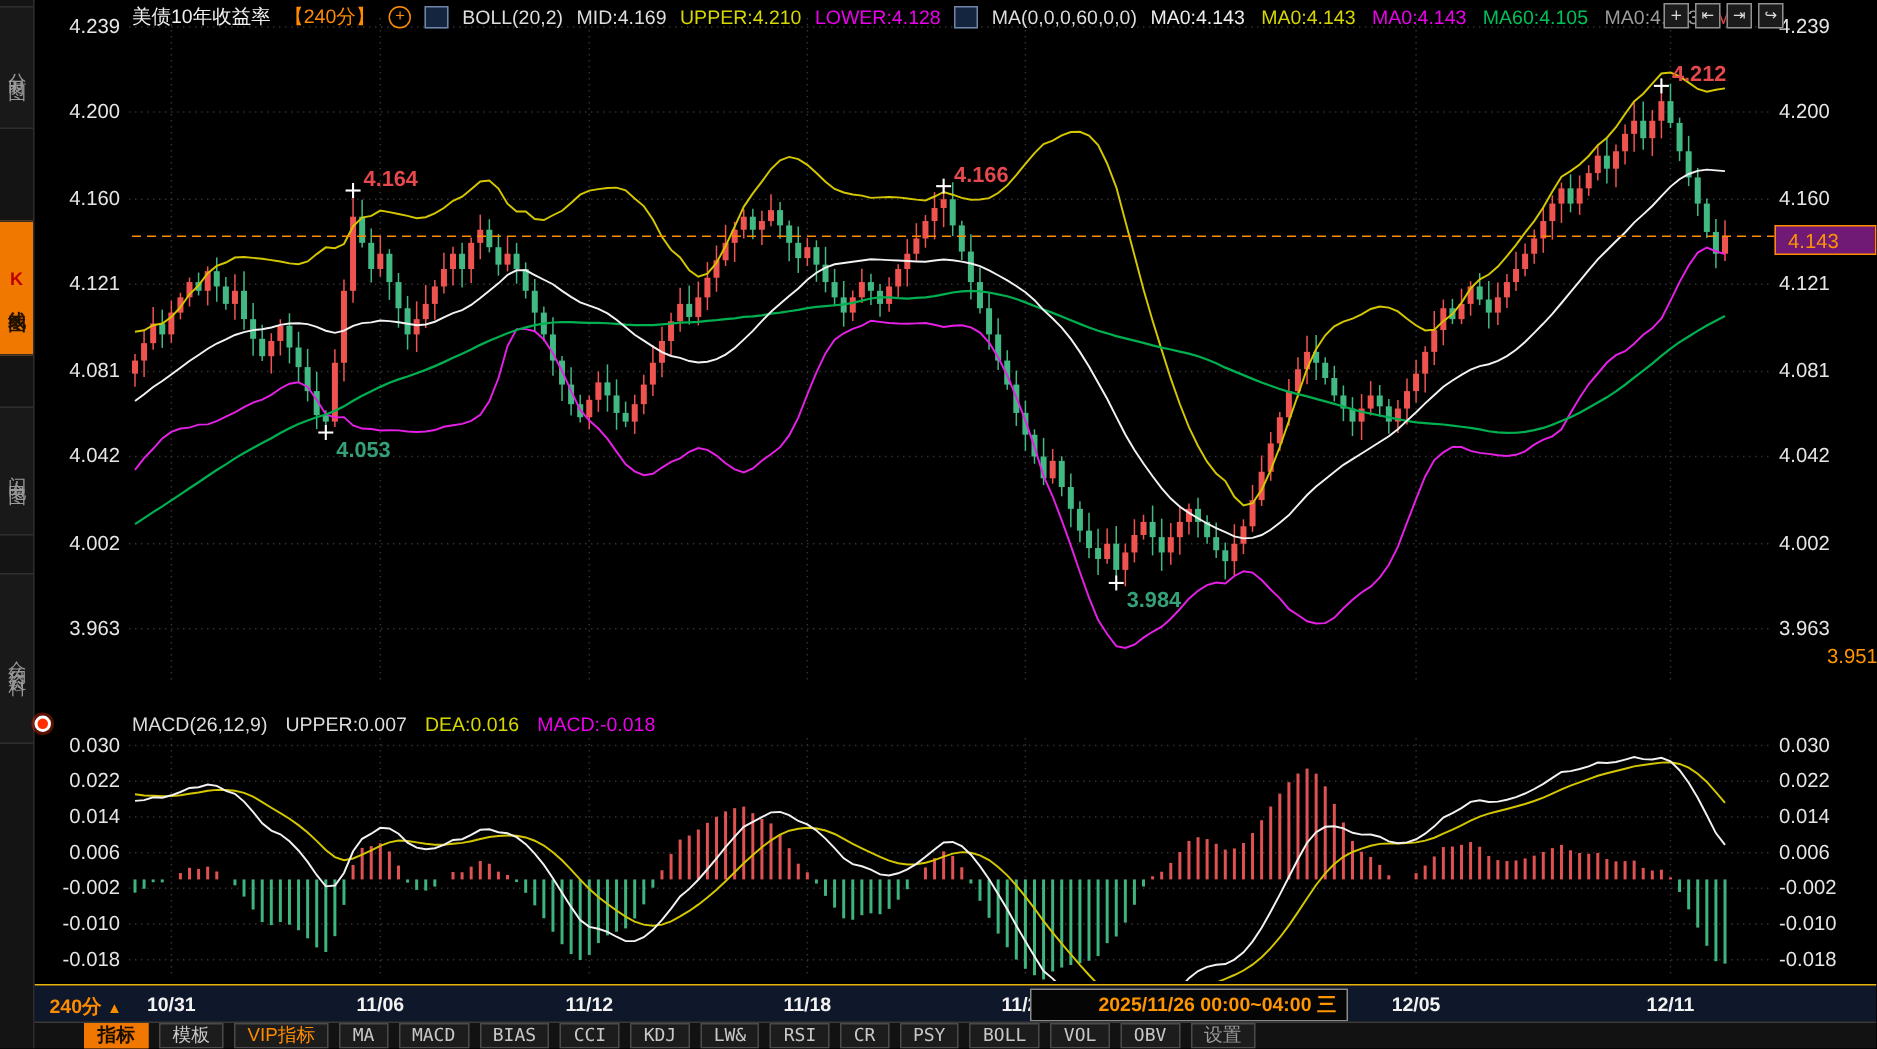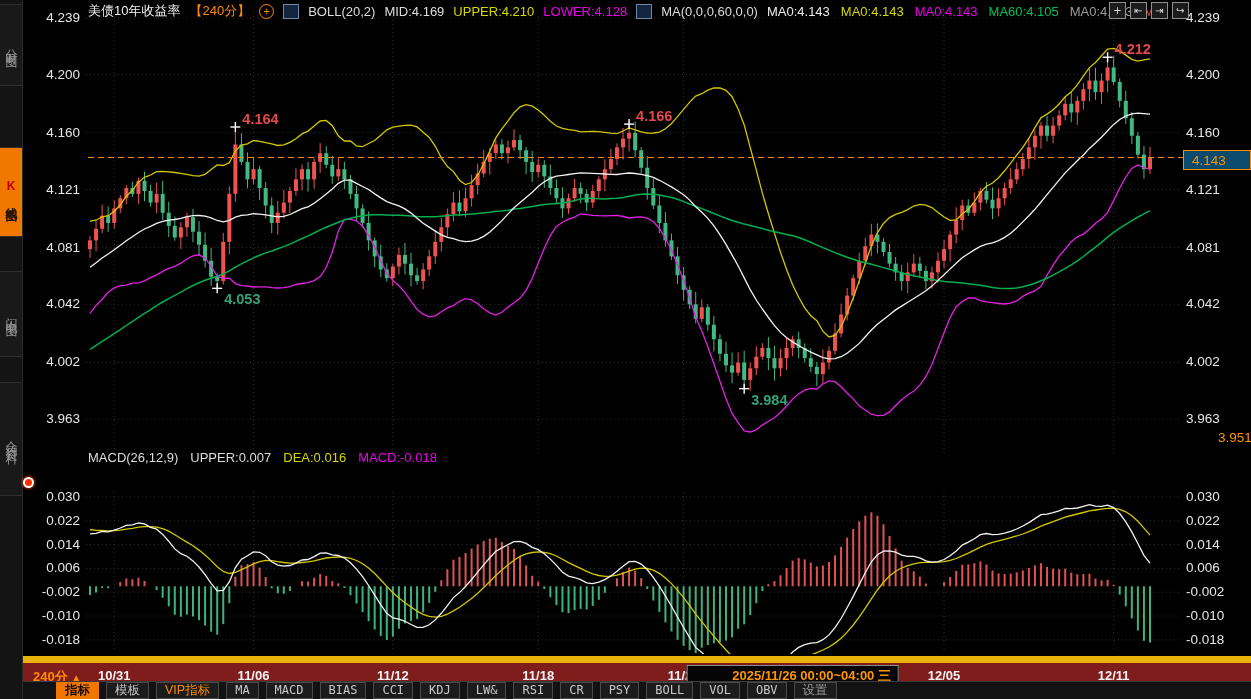--- a/index.html
+++ b/index.html
@@ -24,31 +24,31 @@
   .plus-circle{display:inline-flex;align-items:center;justify-content:center;width:13px;height:13px;border:1px solid #ff8c00;
     border-radius:50%;color:#ff8c00;font-size:11px;line-height:11px;cursor:pointer;}
   .mini-chart-icon{display:inline-block;width:14px;height:13px;background:#14253f;border:1px solid #6f86a8;cursor:pointer;}
   .hv-upper{color:#d7d700;} .hv-lower{color:#ea00ea;}
 
   .tr-icons{position:absolute;right:62px;top:2px;display:flex;gap:4px;z-index:9;}
   .tr-icon{width:15px;height:15px;border:1px solid #909090;background:#1b1b1b;color:#ddd;font-size:10px;
     display:flex;align-items:center;justify-content:center;cursor:pointer;font-family:"DejaVu Sans",sans-serif;}
 
   
-  .macd-header{position:absolute;left:88px;top:450px;height:16px;display:flex;gap:12px;font-size:13px;color:#ddd;z-index:8;white-space:nowrap;}
+  .macd-header{position:absolute;left:88px;top:475px;height:16px;display:flex;gap:12px;font-size:13px;color:#ddd;z-index:8;white-space:nowrap;}
   .mh-dea{color:#d7d700;} .mh-macd{color:#ea00ea;text-align:right;}
 
   
-  .badge-price{position:absolute;left:1183px;top:150px;width:58px;height:18px;background:#0c4a6e;border:1px solid #ff8c00;
+  .badge-price{position:absolute;left:1183px;top:150px;width:58px;height:18px;background:#701a75;border:1px solid #ff8c00;
     color:#ff9500;font-size:13.5px;display:flex;align-items:center;padding-left:8px;z-index:7;}
   .badge-low{position:absolute;left:1210px;top:429px;width:60px;height:17px;background:#000;
     color:#ff9500;font-size:13.5px;display:flex;align-items:center;padding-left:8px;z-index:7;}
 
   
-  .xaxis-strip{position:absolute;left:0;top:656px;width:1251px;height:25px;background:#7f1d1d;border-top:7px solid #eab308;z-index:5;}
+  .xaxis-strip{position:absolute;left:0;top:656px;width:1251px;height:25px;background:#0f172a;border-top:1px solid #eab308;z-index:5;}
   .interval-label{position:absolute;left:33px;top:5px;color:#ff8c00;font-size:13px;font-weight:bold;cursor:pointer;}
   .interval-label .tri{font-size:10px;}
   .date-label{position:absolute;top:5px;transform:translateX(-50%);color:#f2f2f2;font-size:13px;font-weight:bold;}
   .x-tooltip{position:absolute;top:2px;transform:translateX(-50%);background:#050505;border:1px solid #8a8a8a;
     color:#ff9500;font-size:13px;font-weight:bold;padding:1px 7px;white-space:nowrap;}
 
   
   .toolbar{position:absolute;left:0;top:681px;width:1251px;height:18px;background:#121212;border-top:1px solid #3a3a3a;
     display:flex;align-items:center;gap:7px;padding-left:56px;box-sizing:border-box;z-index:5;}
   .tb-btn{height:15px;line-height:14px;padding:0 8px;font-size:12.5px;color:#c8c8c8;background:#1c1c1c;

